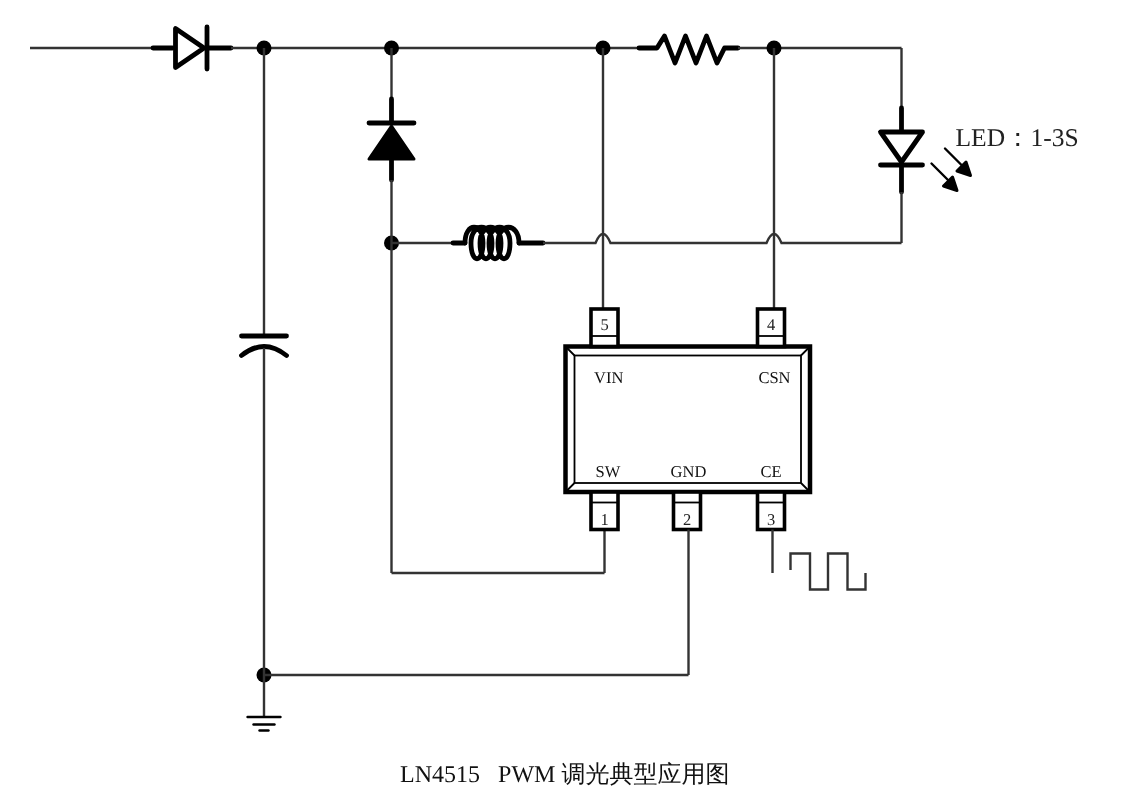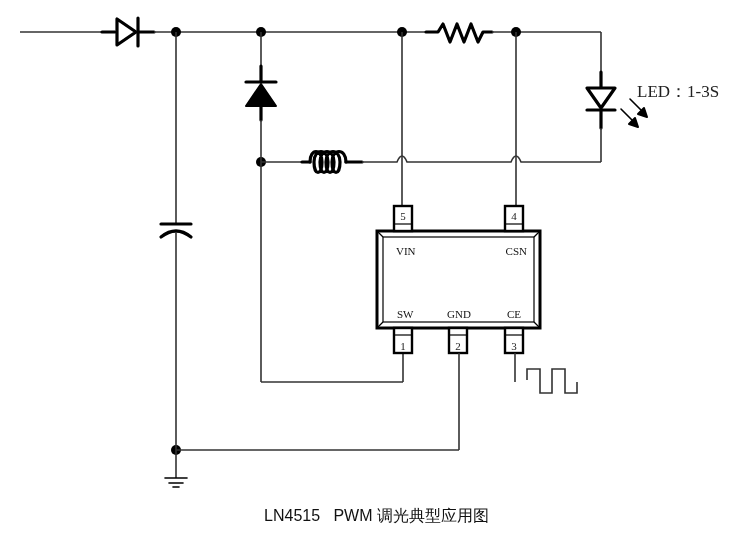--- a/index.html
+++ b/index.html
@@ -6,21 +6,21 @@
   body { width: 753px; height: 538px; position: relative; overflow: hidden; }
   svg#schematic { position: absolute; left: 0; top: 0; }
   .wire { stroke: #333333; stroke-width: 1.6; fill: none; }
   .sym { stroke: #000000; stroke-width: 3.2; fill: none; stroke-linecap: round; stroke-linejoin: round; }
   .symf { fill: #000000; stroke: #000000; stroke-width: 2; stroke-linejoin: round; }
   .dot { fill: #000000; }
   .ic-text { font-family: "Liberation Serif", serif; font-size: 11px; fill: #111111; }
   .pin-text { font-family: "Liberation Serif", serif; font-size: 11px; fill: #222222; }
   .led-label { font-family: "Liberation Serif", "DejaVu Serif", serif; font-size: 17px; fill: #222222; }
   .caption { position: absolute; left: 0; width: 753px; top: 506px; text-align: center;
-             font-family: Liberation Sans, sans-serif; font-size: 16px; color: #111111; }
+             font-family: Liberation Serif, serif; font-size: 16px; color: #111111; }
   .caption span { white-space: pre; }
 </style>
 </head>
 <body>
 
 <svg id="schematic" width="753" height="538" viewBox="0 0 753 538" xmlns="http://www.w3.org/2000/svg">
 
   <line class="wire" x1="20" y1="32" x2="104" y2="32"></line>
   <g>
     <line class="sym" x1="102" y1="32" x2="115" y2="32"></line>

